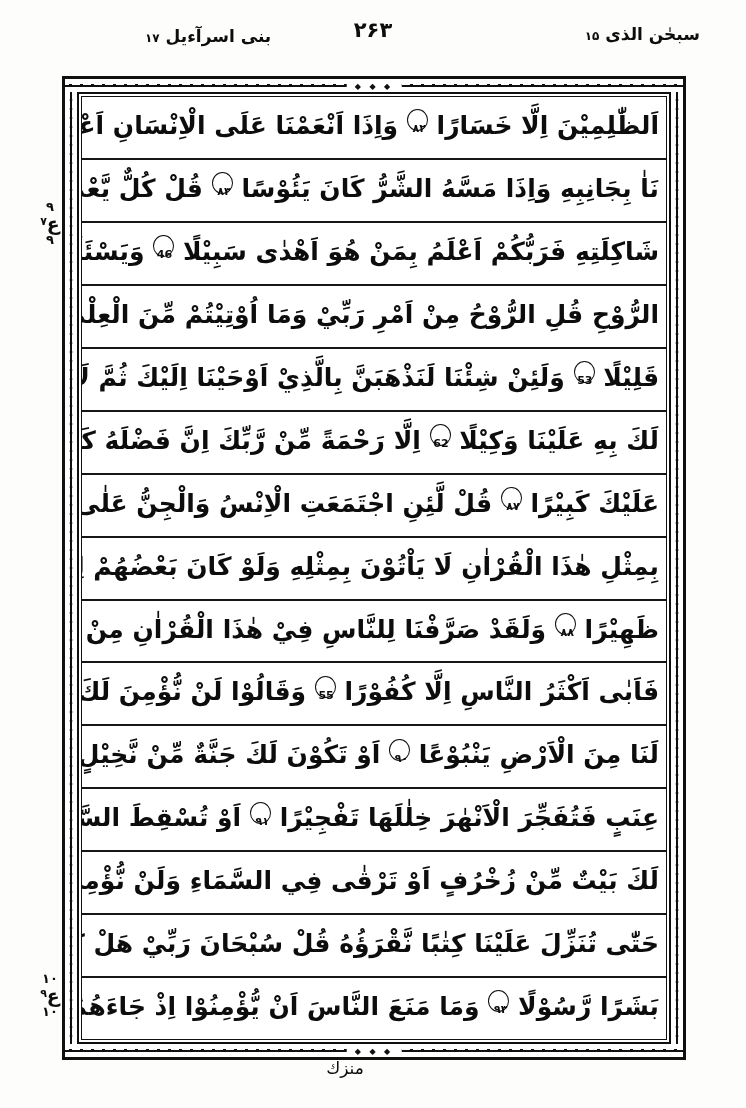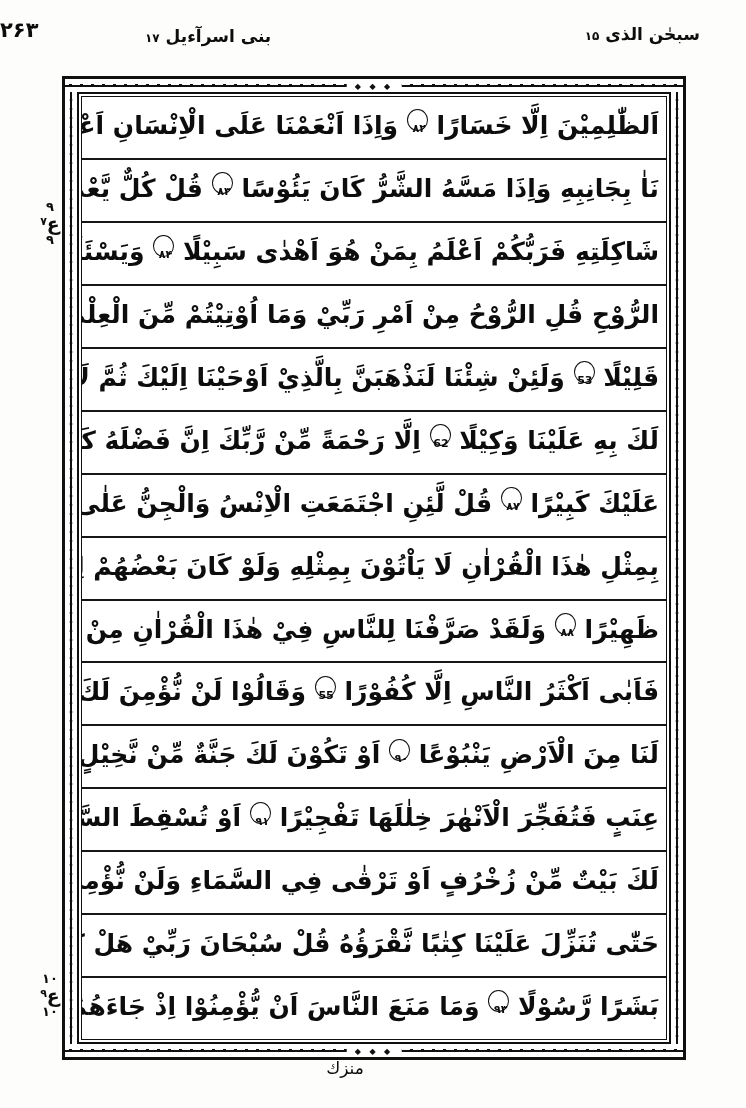--- a/index.html
+++ b/index.html
@@ -8,21 +8,21 @@
     position:relative;
     background:#fdfdfb;
     font-family:"DejaVu Sans", sans-serif;
     color:#0d0d0d;
     overflow:hidden;
   }
 
   
   .hdr { position:absolute; font-weight:700; white-space:nowrap; direction:rtl; }
   .hdr-juz    { top:24px; right:46px;  font-size:17px;text-align:center; }
-  .hdr-page   { top:18px; left:0; right:0; text-align:left; font-size:21px; letter-spacing:1px; }
+  .hdr-page   { top:18px; left:0; right:0; text-align:center; font-size:21px; letter-spacing:1px; }
   .hdr-surah  { top:26px; left:145px;  font-size:17px; }
   .hdr .num { font-size:12px;margin-top:16px; }
 
   
   .frame {
     position:absolute; left:62px; top:76px; width:624px; height:984px;
     border:3px solid #101010; background:#fff;
     display:flex; flex-direction:column;
   }
   .band { flex:0 0 auto; }
@@ -114,21 +114,21 @@
 </div>
 
 <div class="frame">
   <div class="band band-top"></div>
   <div class="frame-mid">
     <div class="band band-right"></div>
     <div class="inner-box">
       <div class="rows" id="rows">
           <div class="row"><span class="seg">اَلظّٰلِمِيْنَ اِلَّا خَسَارًا</span> <span class="ayah">۸۲</span> <span class="seg">وَاِذَا اَنْعَمْنَا عَلَى الْاِنْسَانِ اَعْرَضَ وَ</span> </div>
           <div class="row"><span class="seg">نَاٰ بِجَانِبِهِ وَاِذَا مَسَّهُ الشَّرُّ كَانَ يَئُوْسًا</span> <span class="ayah">۸۳</span> <span class="seg">قُلْ كُلٌّ يَّعْمَلُ عَلٰى</span> </div>
-          <div class="row"><span class="seg">شَاكِلَتِهِ فَرَبُّكُمْ اَعْلَمُ بِمَنْ هُوَ اَهْدٰى سَبِيْلًا</span> <span class="ayah">۸۴</span> <span class="seg">وَيَسْئَلُوْنَكَ عَنِ</span> </div>
+          <div class="row"><span class="seg">شَاكِلَتِهِ فَرَبُّكُمْ اَعْلَمُ بِمَنْ هُوَ اَهْدٰى سَبِيْلًا</span> <span class="ayah">46</span> <span class="seg">وَيَسْئَلُوْنَكَ عَنِ</span> </div>
           <div class="row"><span class="seg">الرُّوْحِ قُلِ الرُّوْحُ مِنْ اَمْرِ رَبِّيْ وَمَا اُوْتِيْتُمْ مِّنَ الْعِلْمِ اِلَّا</span> </div>
           <div class="row"><span class="seg">قَلِيْلًا</span> <span class="ayah">53</span> <span class="seg">وَلَئِنْ شِئْنَا لَنَذْهَبَنَّ بِالَّذِيْ اَوْحَيْنَا اِلَيْكَ ثُمَّ لَا تَجِدُ</span> </div>
           <div class="row"><span class="seg">لَكَ بِهِ عَلَيْنَا وَكِيْلًا</span> <span class="ayah">62</span> <span class="seg">اِلَّا رَحْمَةً مِّنْ رَّبِّكَ اِنَّ فَضْلَهُ كَانَ</span> </div>
           <div class="row"><span class="seg">عَلَيْكَ كَبِيْرًا</span> <span class="ayah">۸۷</span> <span class="seg">قُلْ لَّئِنِ اجْتَمَعَتِ الْاِنْسُ وَالْجِنُّ عَلٰى اَنْ يَّاْتُوْا</span> </div>
           <div class="row"><span class="seg">بِمِثْلِ هٰذَا الْقُرْاٰنِ لَا يَاْتُوْنَ بِمِثْلِهِ وَلَوْ كَانَ بَعْضُهُمْ لِبَعْضٍ</span> </div>
           <div class="row"><span class="seg">ظَهِيْرًا</span> <span class="ayah">۸۸</span> <span class="seg">وَلَقَدْ صَرَّفْنَا لِلنَّاسِ فِيْ هٰذَا الْقُرْاٰنِ مِنْ كُلِّ مَثَلٍ</span> </div>
           <div class="row"><span class="seg">فَاَبٰى اَكْثَرُ النَّاسِ اِلَّا كُفُوْرًا</span> <span class="ayah">55</span> <span class="seg">وَقَالُوْا لَنْ نُّؤْمِنَ لَكَ حَتّٰى تَفْجُرَ</span> </div>
           <div class="row"><span class="seg">لَنَا مِنَ الْاَرْضِ يَنْبُوْعًا</span> <span class="ayah">۹۰</span> <span class="seg">اَوْ تَكُوْنَ لَكَ جَنَّةٌ مِّنْ نَّخِيْلٍ وَّ</span> </div>
           <div class="row"><span class="seg">عِنَبٍ فَتُفَجِّرَ الْاَنْهٰرَ خِلٰلَهَا تَفْجِيْرًا</span> <span class="ayah">۹۱</span> <span class="seg">اَوْ تُسْقِطَ السَّمَاءَ كَمَا</span> </div>
           <div class="row"><span class="seg">لَكَ بَيْتٌ مِّنْ زُخْرُفٍ اَوْ تَرْقٰى فِي السَّمَاءِ وَلَنْ نُّؤْمِنَ لِرُقِيِّكَ</span> </div>

